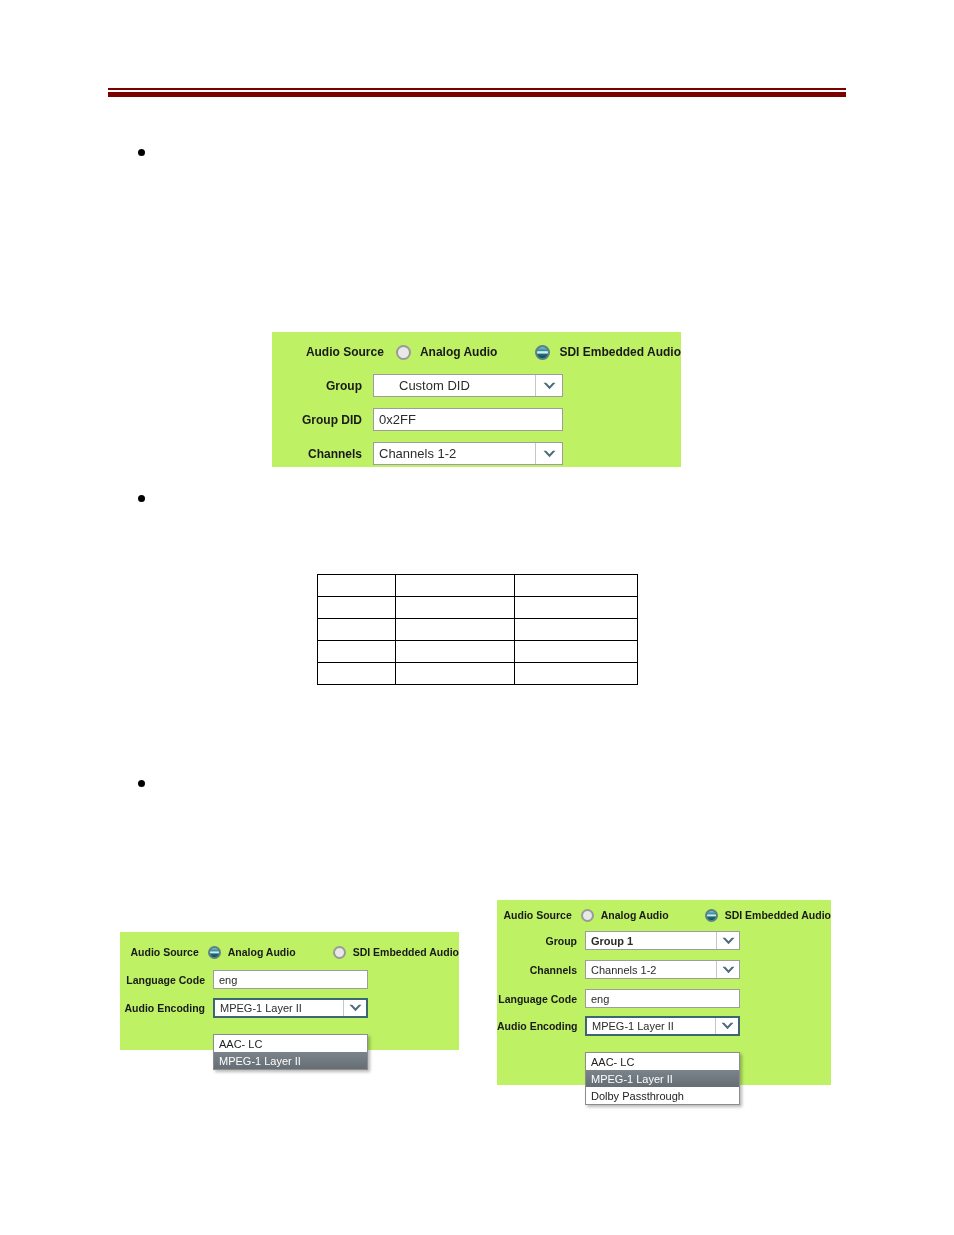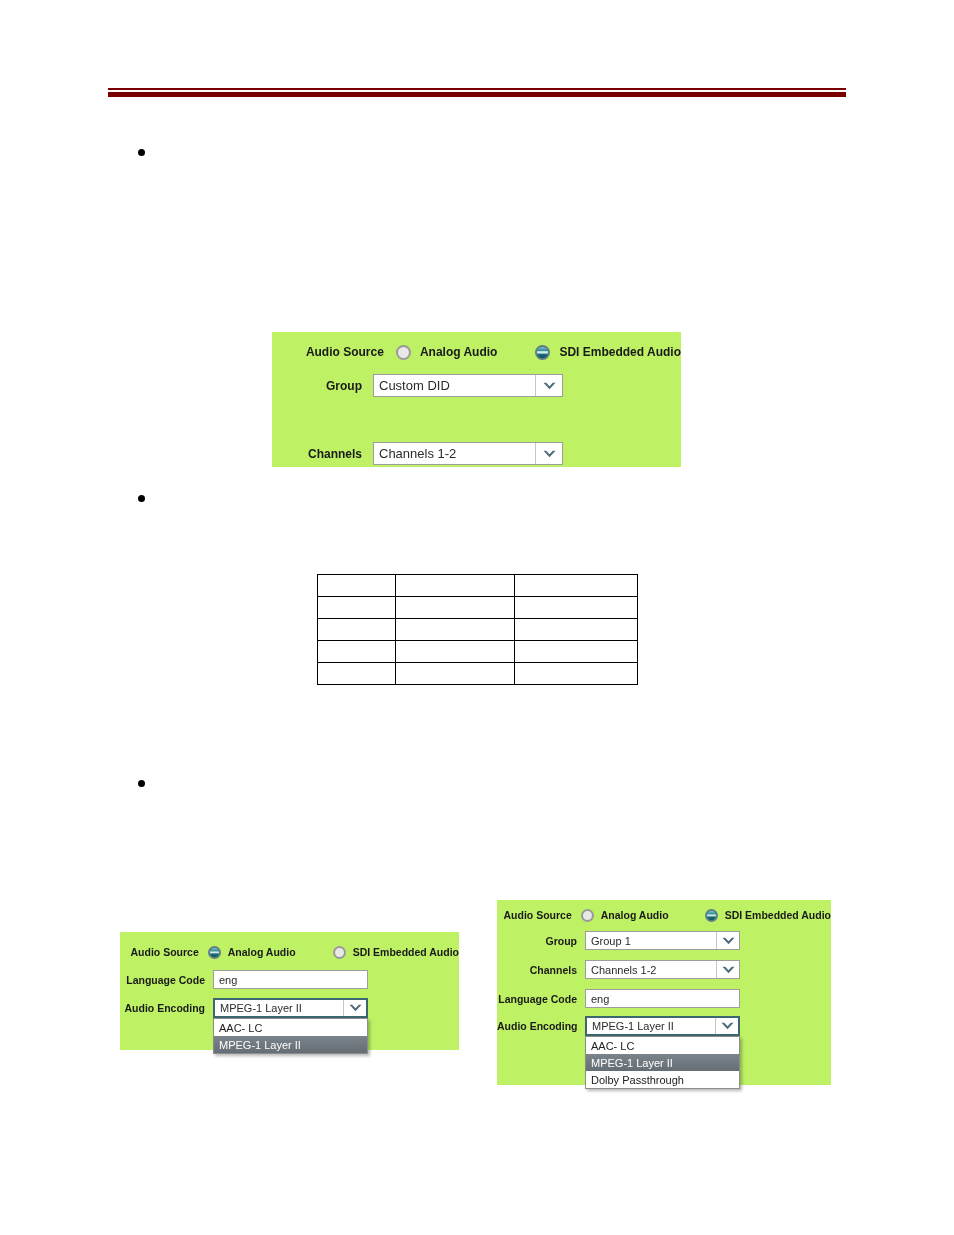--- a/index.html
+++ b/index.html
@@ -126,20 +126,21 @@
   }
 
   
   .droplist {
     position: absolute;
     background: #ffffff;
     border: 1px solid #8d8d8d;
     box-sizing: border-box;
     box-shadow: 2px 2px 3px rgba(0,0,0,0.28);
     z-index: 5;
+    margin-top: 16px;
   }
   .dropitem {
     padding-left: 5px;
     color: #222222;
     white-space: nowrap;
     display: flex;
     align-items: center;
   }
   .dropitem.sel {
     background: #71797f;
@@ -182,30 +183,36 @@
     </div>
 
     <div class="radio-item" style="margin-left:38px;">
       <span class="radio on" style="width:15px; height:15px;"></span>
       <span class="radio-label" style="margin-left:9px; font-size:12px;">SDI Embedded Audio</span>
     </div>
   </div>
 
   <div class="row" style="position:absolute; left:0; top:42px; width:409px; height:23px;">
     <div class="field-label" style="width:90px; font-size:12px;">Group</div>
-    <div class="selectbox" style="margin-left:11px; width:190px; height:23px;">
+    <div class="selectbox" style="margin-left:11px; width:190px; height:23px;padding-left:20px;">
       <span class="val" style="font-size:13px;">Custom DID</span>
       <span class="arrow-cell">
         <svg class="chev" viewBox="0 0 13 8">
           <path d="M0.5 0.8 L6.5 7.2 L12.5 0.8 L9.8 0.8 L6.5 4.3 L3.2 0.8 Z" fill="#4d6b78"></path>
         </svg>
       </span>
     </div>
   </div>
 
+  <div class="row" style="position:absolute; left:0; top:76px; width:409px; height:23px;">
+    <div class="field-label" style="width:90px; font-size:12px;">Group DID</div>
+    <div class="textbox" style="margin-left:11px; width:190px; height:23px;">
+      <span class="val" style="font-size:13px;">0x2FF</span>
+    </div>
+  </div>
 
   <div class="row" style="position:absolute; left:0; top:110px; width:409px; height:23px;">
     <div class="field-label" style="width:90px; font-size:12px;">Channels</div>
     <div class="selectbox" style="margin-left:11px; width:190px; height:23px;">
       <span class="val" style="font-size:13px;">Channels 1-2</span>
       <span class="arrow-cell">
         <svg class="chev" viewBox="0 0 13 8">
           <path d="M0.5 0.8 L6.5 7.2 L12.5 0.8 L9.8 0.8 L6.5 4.3 L3.2 0.8 Z" fill="#4d6b78"></path>
         </svg>
       </span>
@@ -295,21 +302,21 @@
     </div>
 
     <div class="radio-item" style="margin-left:36px;">
       <span class="radio on" style="width:13px; height:13px;"></span>
       <span class="radio-label" style="margin-left:7px; font-size:10.5px;">SDI Embedded Audio</span>
     </div>
   </div>
 
   <div class="row" style="position:absolute; left:0; top:31px; width:334px; height:19px;">
     <div class="field-label" style="width:80px; font-size:10.5px;">Group</div>
-    <div class="selectbox" style="margin-left:8px; width:155px; height:19px;">
+    <div class="selectbox" style="margin-left:8px; width:155px; height:19px;font-weight:bold;">
       <span class="val" style="font-size:11px;">Group 1</span>
       <span class="arrow-cell" style="width:22px;">
         <svg class="chev" viewBox="0 0 13 8">
           <path d="M0.5 0.8 L6.5 7.2 L12.5 0.8 L9.8 0.8 L6.5 4.3 L3.2 0.8 Z" fill="#4d6b78"></path>
         </svg>
       </span>
     </div>
   </div>
 
   <div class="row" style="position:absolute; left:0; top:60px; width:334px; height:19px;">

